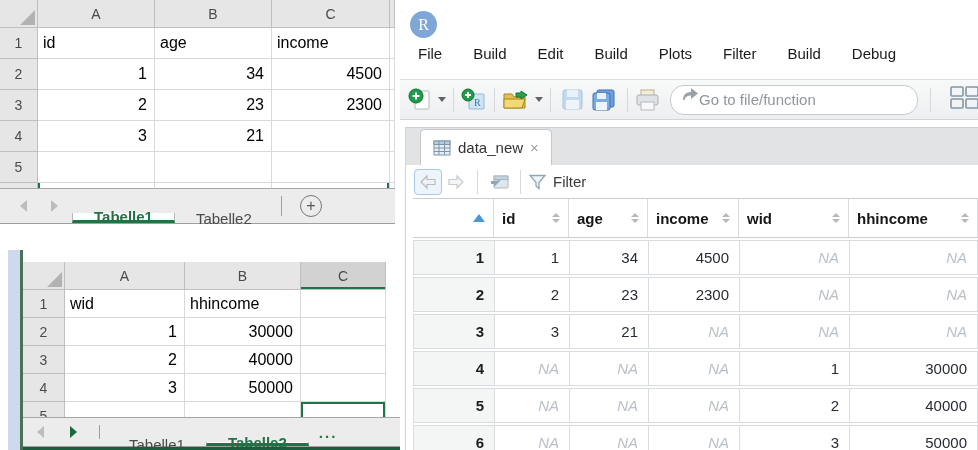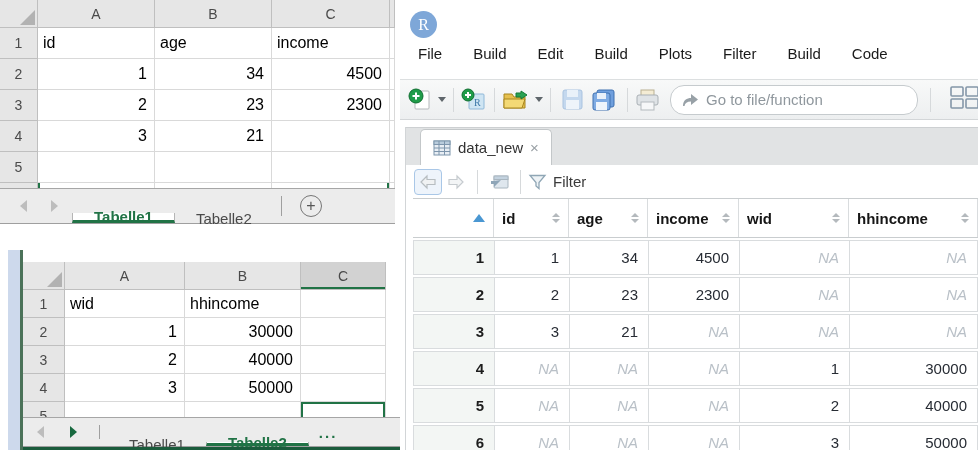--- a/index.html
+++ b/index.html
@@ -63,21 +63,21 @@
              display:flex; align-items:center; justify-content:center; }
   .rs-menubar { position:absolute; left:0; top:45px; width:100%; height:34px; display:flex;
                 align-items:flex-start; gap:31px; padding-left:18px; font-size:15px; color:#1a1a1a; background:#fff; }
   .rs-menu-item { white-space:nowrap; }
   .rs-toolbar { position:absolute; left:0; top:79px; width:100%; height:41px;
                 background:linear-gradient(#f8f9f9,#edeff0); border-top:1px solid #dcdfe0;
                 border-bottom:1px solid #d3d6d8; display:flex; align-items:center; padding-left:8px; }
   .tb-sep { width:1px; height:24px; background:#d6d9db; margin:0 7px; flex:none; }
   .tb-btn { display:flex; align-items:center; gap:3px; flex:none; }
   .caret-dn { width:0;height:0;border-left:4px solid transparent;border-right:4px solid transparent;border-top:5px solid #5f666b; margin-left:3px; }
-  .rs-goto { display:flex; align-items:center; gap:7px; width:248px; height:30px; border:1px solid #c6cbce;
+  .rs-goto { display:flex; gap:0; width:248px; height:30px; border:1px solid #c6cbce;
              border-radius:14px; background:#fff; margin-left:10px; padding:0 10px; flex:none; }
   .rs-goto input { border:none; outline:none; width:170px; font-size:15px; color:#30373c; background:transparent;
                    font-family:"Liberation Sans", sans-serif; }
   .rs-goto input::placeholder { color:#8f979d; }
   .rs-panes-icon { margin-left:12px; flex:none; }
 
   .rs-pane { position:absolute; left:5px; top:127px; width:573px; height:323px; border-left:1px solid #d2d5d7; }
   .rs-tabstrip { position:absolute; left:0; top:0; width:100%; height:38px; background:#e1e3e4;
                  border-top:1px solid #cdd0d2; display:flex; align-items:stretch; padding-left:14px; }
   .rs-tab { background:#fff; border:1px solid #c3c7c9; border-bottom:none; border-radius:5px 5px 0 0;
@@ -232,21 +232,21 @@
     </div>
 
     <nav class="rs-menubar">
       <span class="rs-menu-item">File</span>
       <span class="rs-menu-item">Build</span>
       <span class="rs-menu-item">Edit</span>
       <span class="rs-menu-item">Build</span>
       <span class="rs-menu-item">Plots</span>
       <span class="rs-menu-item">Filter</span>
       <span class="rs-menu-item">Build</span>
-      <span class="rs-menu-item">Code</span>
+      <span class="rs-menu-item">Debug</span>
     </nav>
 
     <div class="rs-toolbar">
       <div class="tb-btn">
         <svg width="24" height="24" viewBox="0 0 24 24">
           <rect x="7" y="3" width="14" height="18" rx="1" fill="#ffffff" stroke="#b4b8bb"></rect>
           <circle cx="8" cy="8" r="7" fill="#1f9c49" stroke="#0e6e30"></circle>
           <rect x="4.5" y="7" width="7" height="2" fill="#fff"></rect>
           <rect x="7" y="4.5" width="2" height="7" fill="#fff"></rect>
         </svg>

